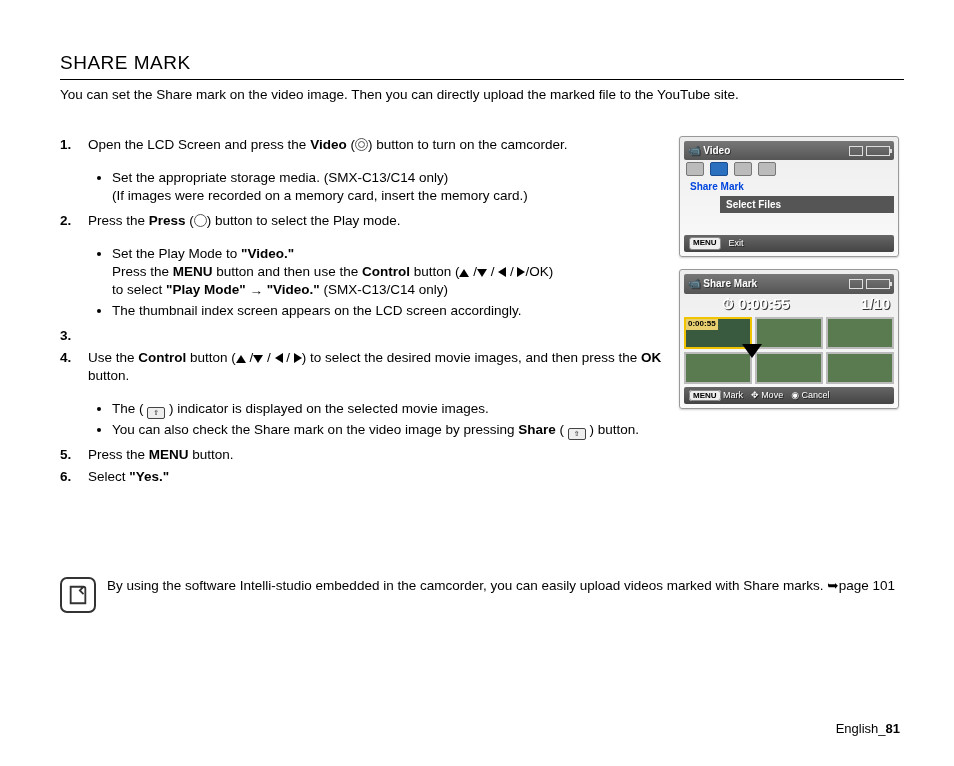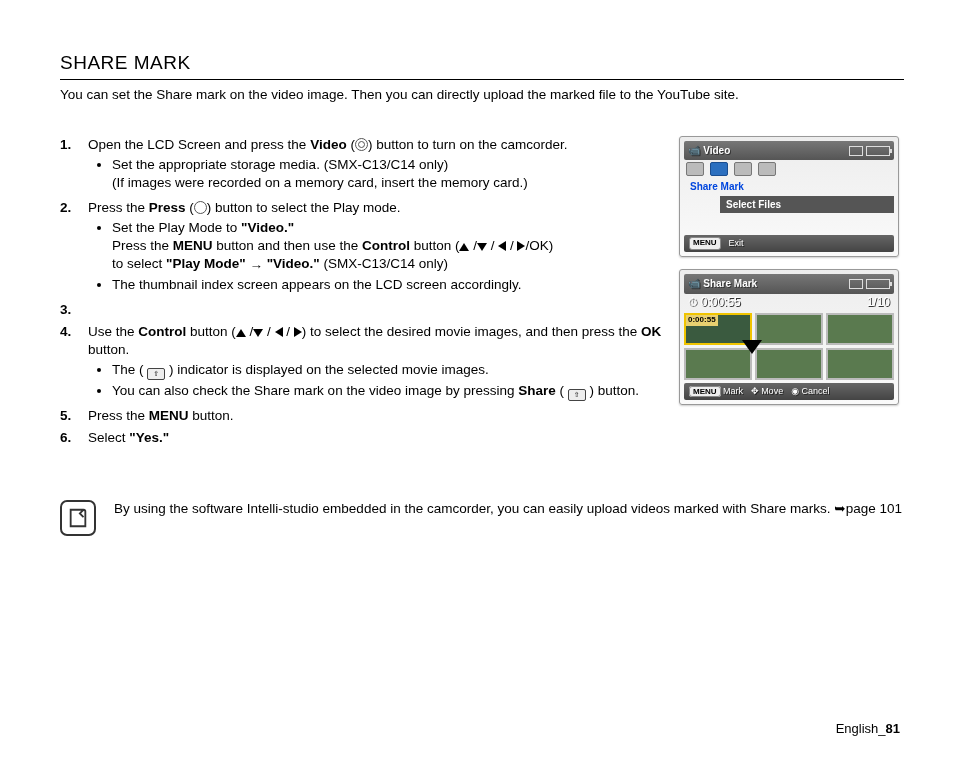--- a/index.html
+++ b/index.html
@@ -21,21 +21,21 @@
     padding-bottom: 3px;
     margin-bottom: 6px;
     font-weight: 300;
   }
   .intro { font-size: 13.5px; margin-bottom: 32px; }
   .main-row { display: flex; gap: 14px; }
   .steps { flex: 1; }
   ol.steps-list { list-style: none; padding-left: 0; }
   ol.steps-list > li { display: flex; gap: 10px; margin-bottom: 4px; font-size: 13.5px; }
   .num { font-weight: bold; min-width: 18px; }
-  ul.bullets { list-style: disc; padding-left: 24px; margin-top: 2px; }
+  ul.bullets { list-style: disc; padding-left: 24px; margin-top: 15px; }
   ul.bullets li { margin-bottom: 2px; font-size: 13.5px; }
   .sub-indent { margin-left: 0; font-size: 13.5px; }
   .screenshots { width: 225px; }
   .screen {
     width: 220px; border: 1px solid #999; border-radius: 3px;
     background: linear-gradient(#ededed,#fafafa);
     margin-bottom: 12px; padding: 4px; font-size: 10px;
     box-shadow: 0 1px 2px rgba(0,0,0,.2);
   }
   .screen .titlebar {
@@ -53,22 +53,22 @@
   .menuitem { padding:2px 6px; font-size:10px; }
   .menuitem.blue { color:#0046de; font-weight:bold; }
   .menuitem.sel { background:#555; color:#fff; font-weight:bold;margin-left:36px; }
   .footer-bar { background:linear-gradient(#666,#444); color:#fff; padding:2px 5px; font-size:9px; border-radius:2px; text-shadow:1px 1px 0 #222; display:flex; gap:8px; }
   .menu-pill { background:#eee; color:#000; border-radius:3px; padding:0 3px; font-weight:bold; font-size:8px; text-shadow:none; border:1px solid #888;}
   .thumb-grid { display:grid; grid-template-columns: repeat(3,1fr); gap:3px; padding:3px 0; position:relative;}
   .thumb { height:32px; background:#5a7a4f; border:2px solid #bbb; }
   .thumb.sel { border-color:#f0c400; background:#3a5a3f; position:relative; }
   .thumb.sel .dur { position:absolute; top:0; left:0; font-size:8px; background:#e8d070; color:#000; padding:0 2px; font-weight:bold; }
   .thumb-grid .cursor { position:absolute; left:58px; top:30px; width:0; height:0; border-left:10px solid transparent; border-right:10px solid transparent; border-top:14px solid #000;}
-  .infobar { display:flex; justify-content:space-between; padding:0 4px; font-size:12px; font-weight:normal; color:#fff; text-shadow:1px 1px 0 #333;}
-  .note-box { display:flex; gap:18px; margin-top: 48px; align-items:flex-start; }
+  .infobar { display:flex; justify-content:space-between; padding:0 4px; font-size:15px; font-weight:bold; color:#fff; text-shadow:1px 1px 0 #333;margin-left:34px;}
+  .note-box { display:flex; gap:11px; margin-top: 86px; align-items:flex-start; }
   .note-icon { width:36px; height:36px; border:2px solid #333; border-radius:7px; display:flex; align-items:center; justify-content:center; flex-shrink:0; }
   .note-icon svg { width:22px; height:22px; }
   .page-footer { position:absolute; bottom:28px; right:54px; font-size:13px; }
   .page-footer .pn { font-weight:bold; }
   .circle-icon { display:inline-block; width:13px; height:13px; border:1px solid #555; border-radius:50%; vertical-align:-2px; position:relative;}
   .circle-icon.dbl:after{content:"";position:absolute;inset:2px;border:1px solid #555;border-radius:50%;}
   .share-ico { display:inline-block; width:18px; height:12px; border:1px solid #444; border-radius:2px; vertical-align:-2px; background:#eee; font-size:7px; text-align:center; line-height:10px;}
   .tri { display:inline-block; width:0; height:0; vertical-align:-1px;}
   .tri.u { border-left:5px solid transparent; border-right:5px solid transparent; border-bottom:8px solid #000;}
   .tri.d { border-left:5px solid transparent; border-right:5px solid transparent; border-top:8px solid #000;}

